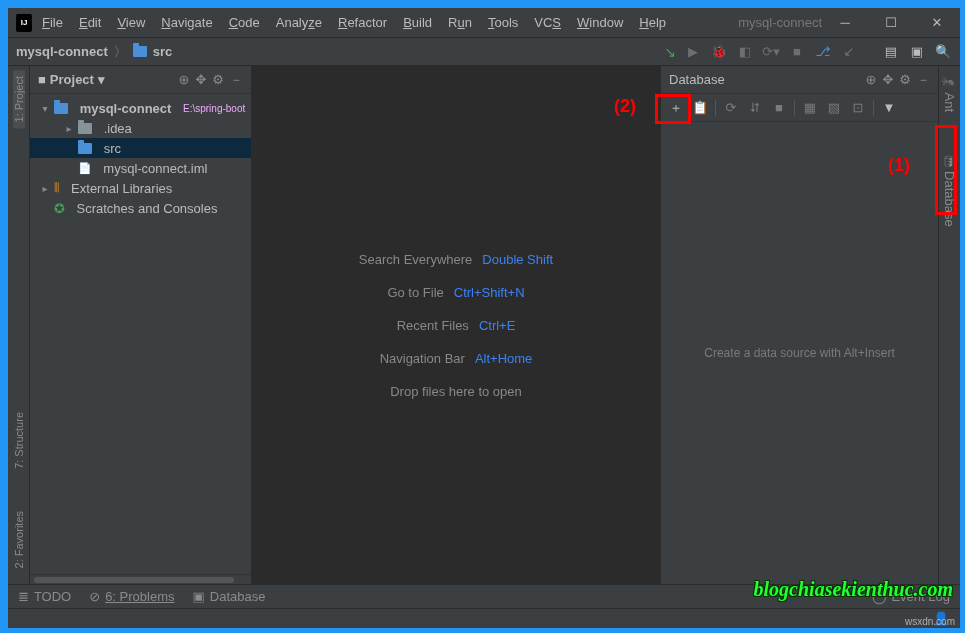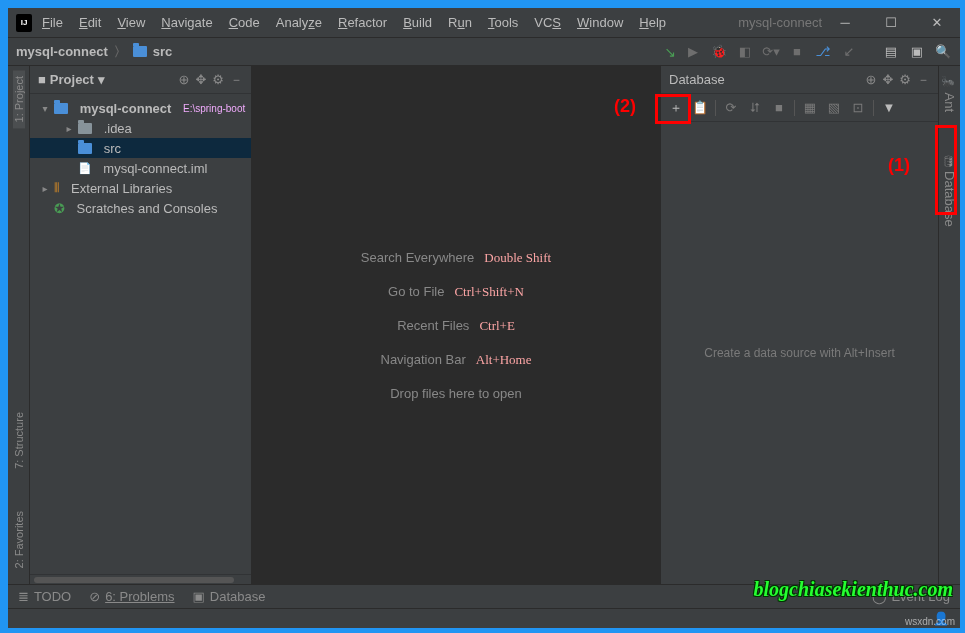--- a/index.html
+++ b/index.html
@@ -39,21 +39,21 @@
 .tree-row.sel { background:#0d293e; }
 .arrow { width:10px; color:#888; font-size:10px; display:inline-block; text-align:center;}
 .tree-label { color:#bbbbbb; }
 .tree-label.dim { color:#f0abfc; font-size:10px; }
 .lib-ico { color:#c88427; }
 .scratch-ico { color:#499c54; }
 .file-ico { color:#a0a0a0; font-size:11px;}
 .editor { flex:1; background:#2b2b2b; display:flex; flex-direction:column; align-items:center; justify-content:center; gap:18px; color:#888; position:relative;}
 .tip-row { display:flex; gap:10px; font-size:14px; }
 .tip-row .act { color:#888; }
-.tip-row .key { color:#fca5a5;font-family:Liberation Serif, serif; }
+.tip-row .key { color:#3b82f6; }
 .db-panel { width:278px; background:#3c3f41; border-left:1px solid #2b2b2b; display:flex; flex-direction:column; }
 .db-tb { height:28px; display:flex; align-items:center; padding:0 6px; gap:6px; border-bottom:1px solid #313335; position:relative;}
 .db-tb .ico { color:#7a7a7a; cursor:pointer; font-size:13px; width:18px; text-align:center;}
 .db-tb .sep{ width:1px; height:16px; background:#555;}
 .db-body { flex:1; display:flex; align-items:center; justify-content:center; color:#7a7a7a; font-size:12px; }
 .rightgutter { width:22px; background:#3c3f41; border-left:1px solid #2b2b2b; display:flex; flex-direction:column; align-items:center; }
 .bottombar { height:24px; background:#3c3f41; border-top:1px solid #2b2b2b; display:flex; align-items:center; padding:0 10px; gap:18px; color:#8a8a8a; font-size:12px;}
 .bottombar .item { display:flex; align-items:center; gap:5px; cursor:pointer;}
 .bottombar .sp{flex:1;}
 .statusbar { height:20px; background:#3c3f41; border-top:1px solid #2b2b2b; display:flex; align-items:center; justify-content:flex-end; padding:0 10px; color:#777;}

